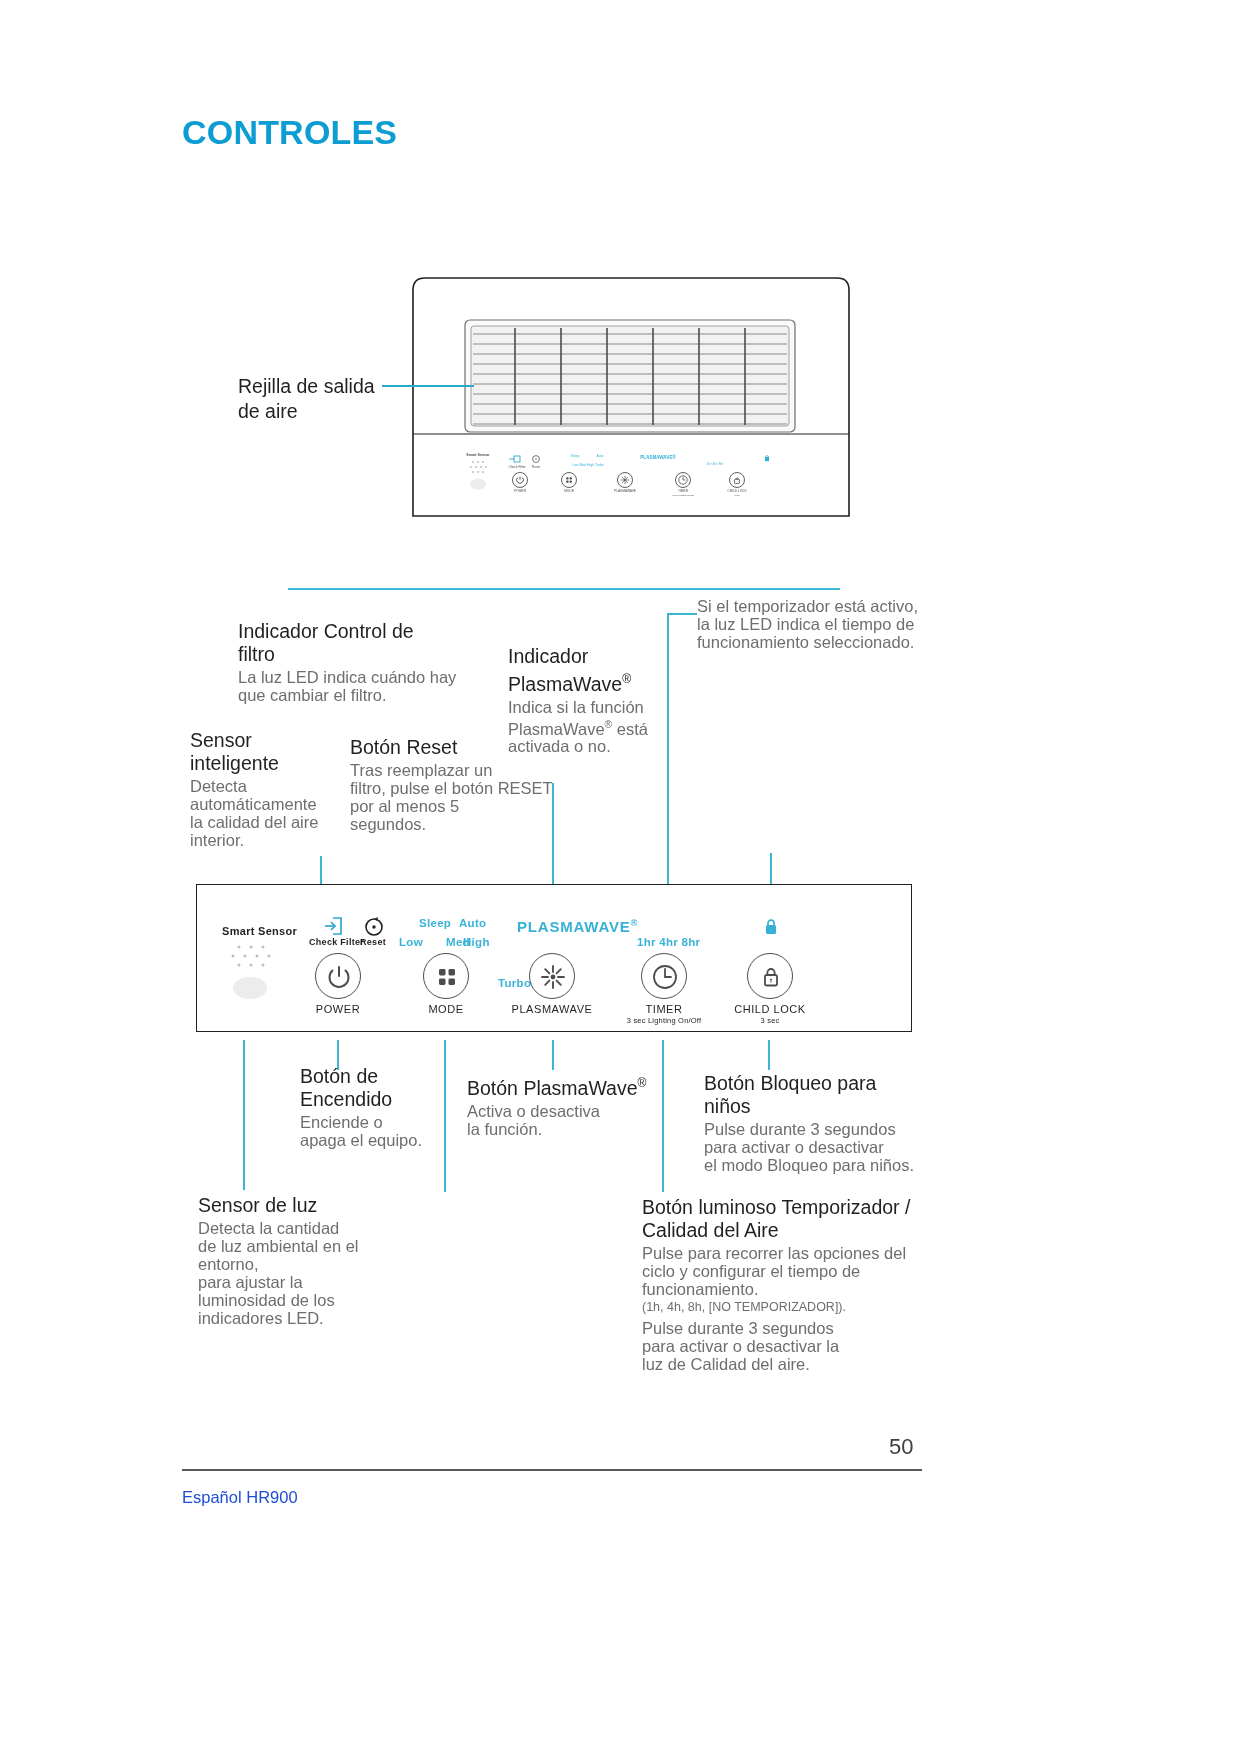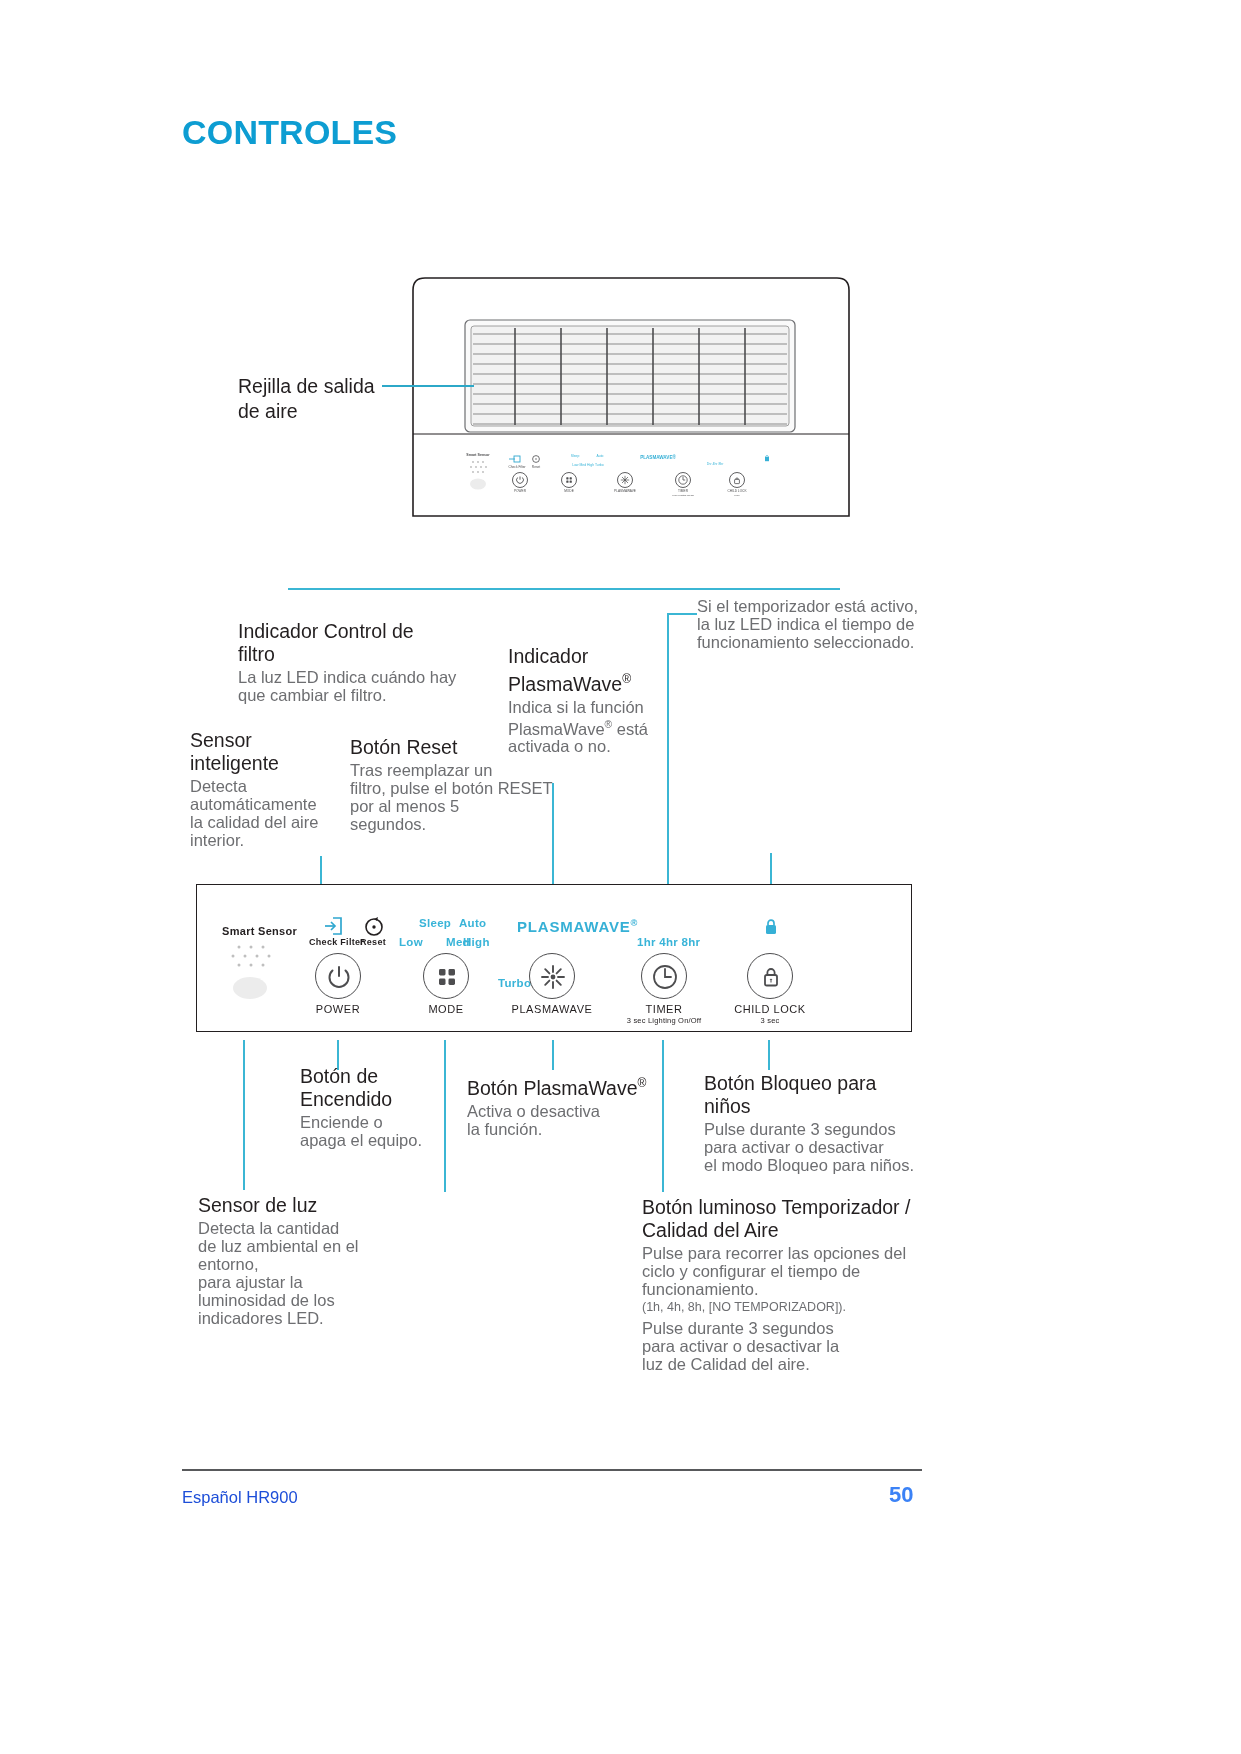--- a/index.html
+++ b/index.html
@@ -92,22 +92,22 @@
   
   .foot-rule {
     position:absolute; left:182px; top:1469px; width:740px; height:2px;
     background:#58595b;
   }
   .foot-left {
     position:absolute; left:182px; top:1488px;
     font-size:16.5px; color:#1d4ed8;
   }
   .foot-right {
-    position:absolute; left:889px; top:1482px;
-    font-size:22px; color:#3b82f6;font-weight:bold;
+    position:absolute; left:889px; top:1434px;
+    font-size:22px; color:#404040;
   }
 </style>
 </head>
 <body>
 
 <div class="page">
 
   <div class="title">CONTROLES</div>
 
   <div class="product">

